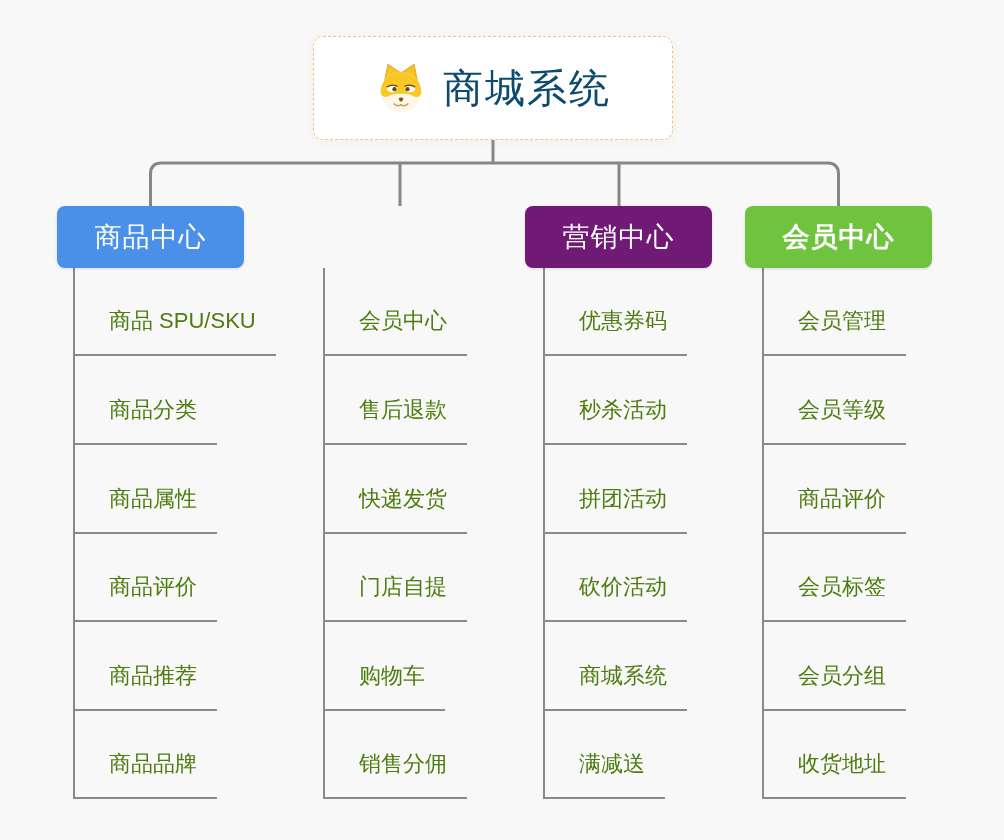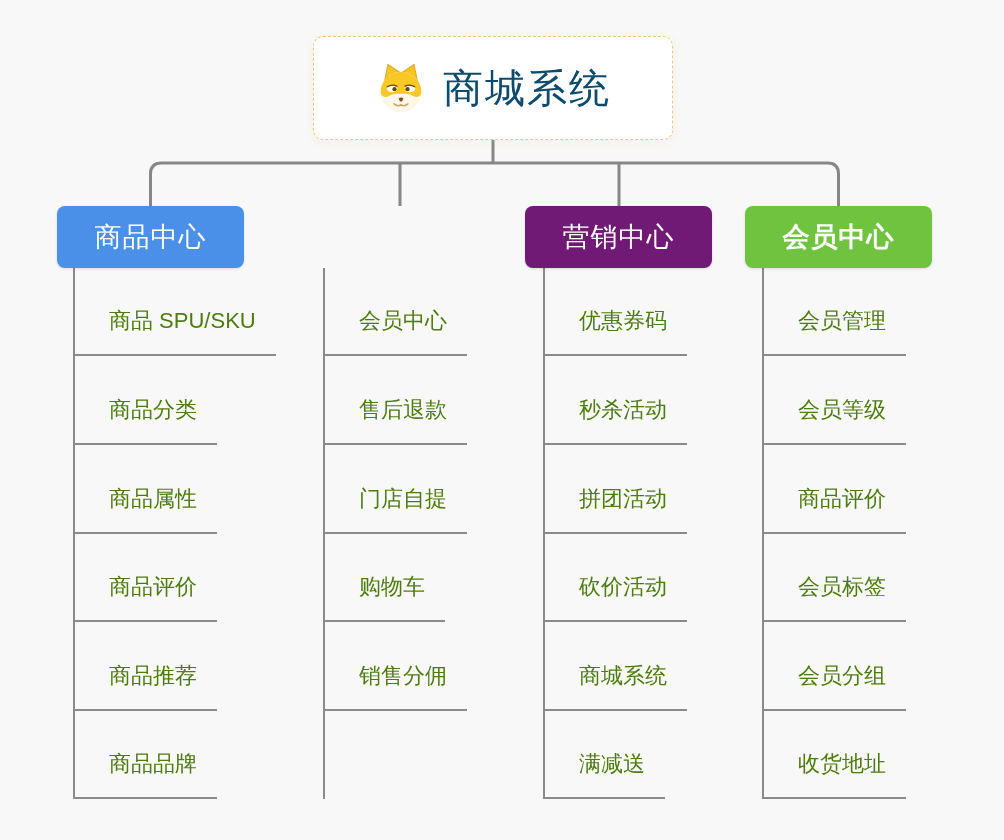--- a/index.html
+++ b/index.html
@@ -100,20 +100,21 @@
     <div class="leaf">商品分类</div>
     <div class="leaf">商品属性</div>
     <div class="leaf">商品评价</div>
     <div class="leaf">商品推荐</div>
     <div class="leaf">商品品牌</div>
   </div>
 
   <div class="leaf-column col-2">
     <div class="leaf">会员中心</div>
     <div class="leaf">售后退款</div>
+    <div class="leaf">快递发货</div>
     <div class="leaf">门店自提</div>
     <div class="leaf">购物车</div>
     <div class="leaf">销售分佣</div>
   </div>
 
   <div class="leaf-column col-3">
     <div class="leaf">优惠券码</div>
     <div class="leaf">秒杀活动</div>
     <div class="leaf">拼团活动</div>
     <div class="leaf">砍价活动</div>

